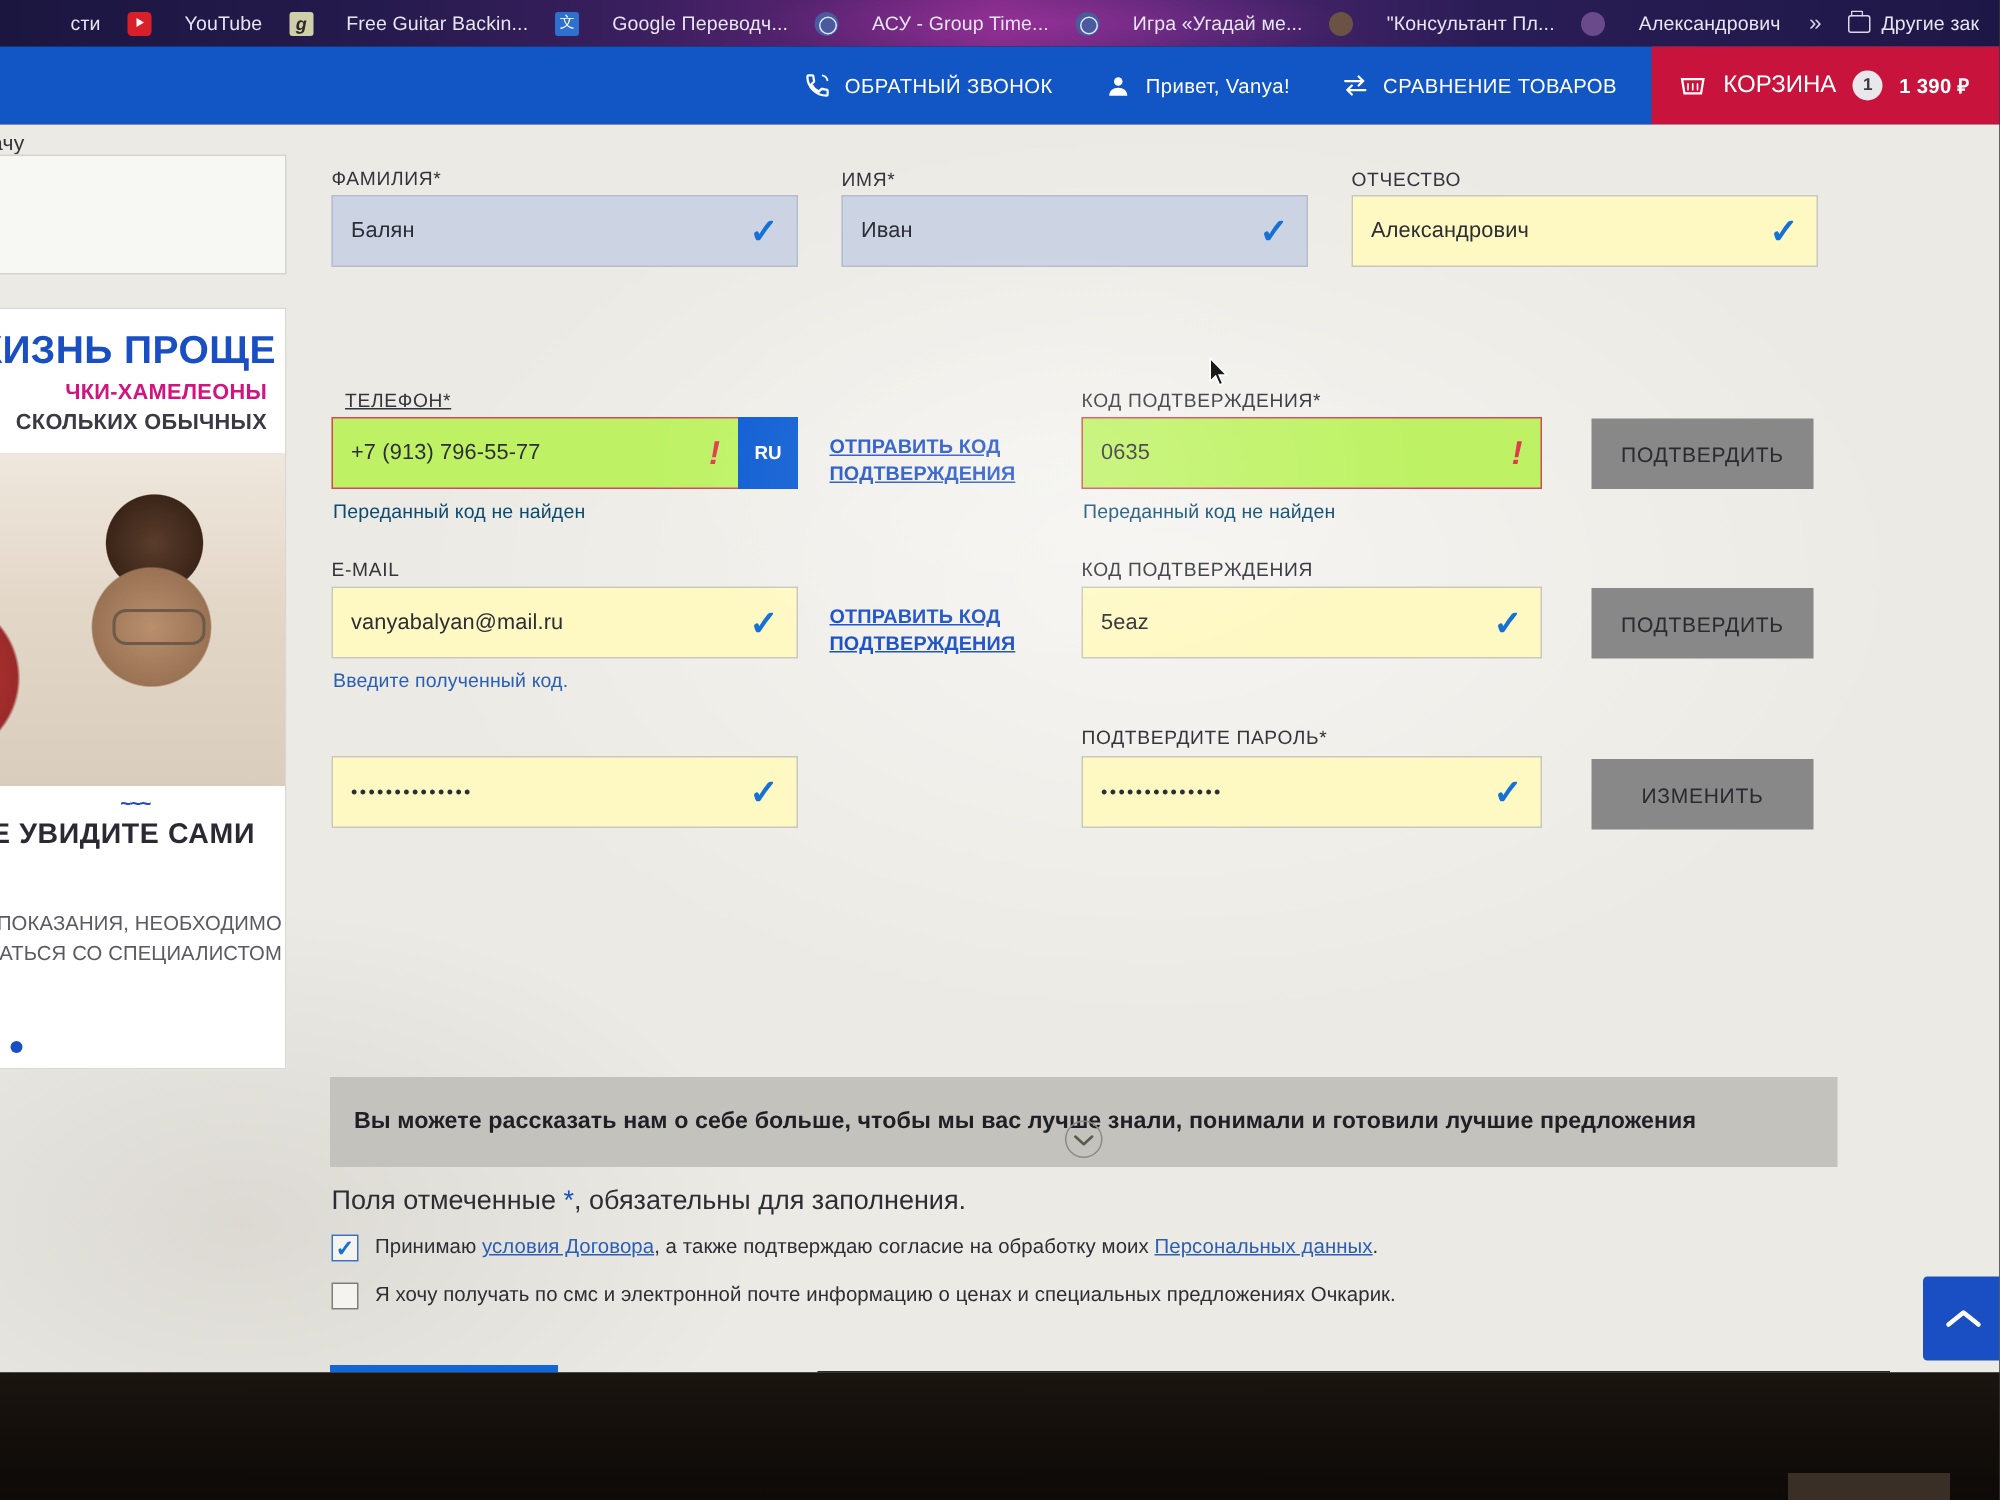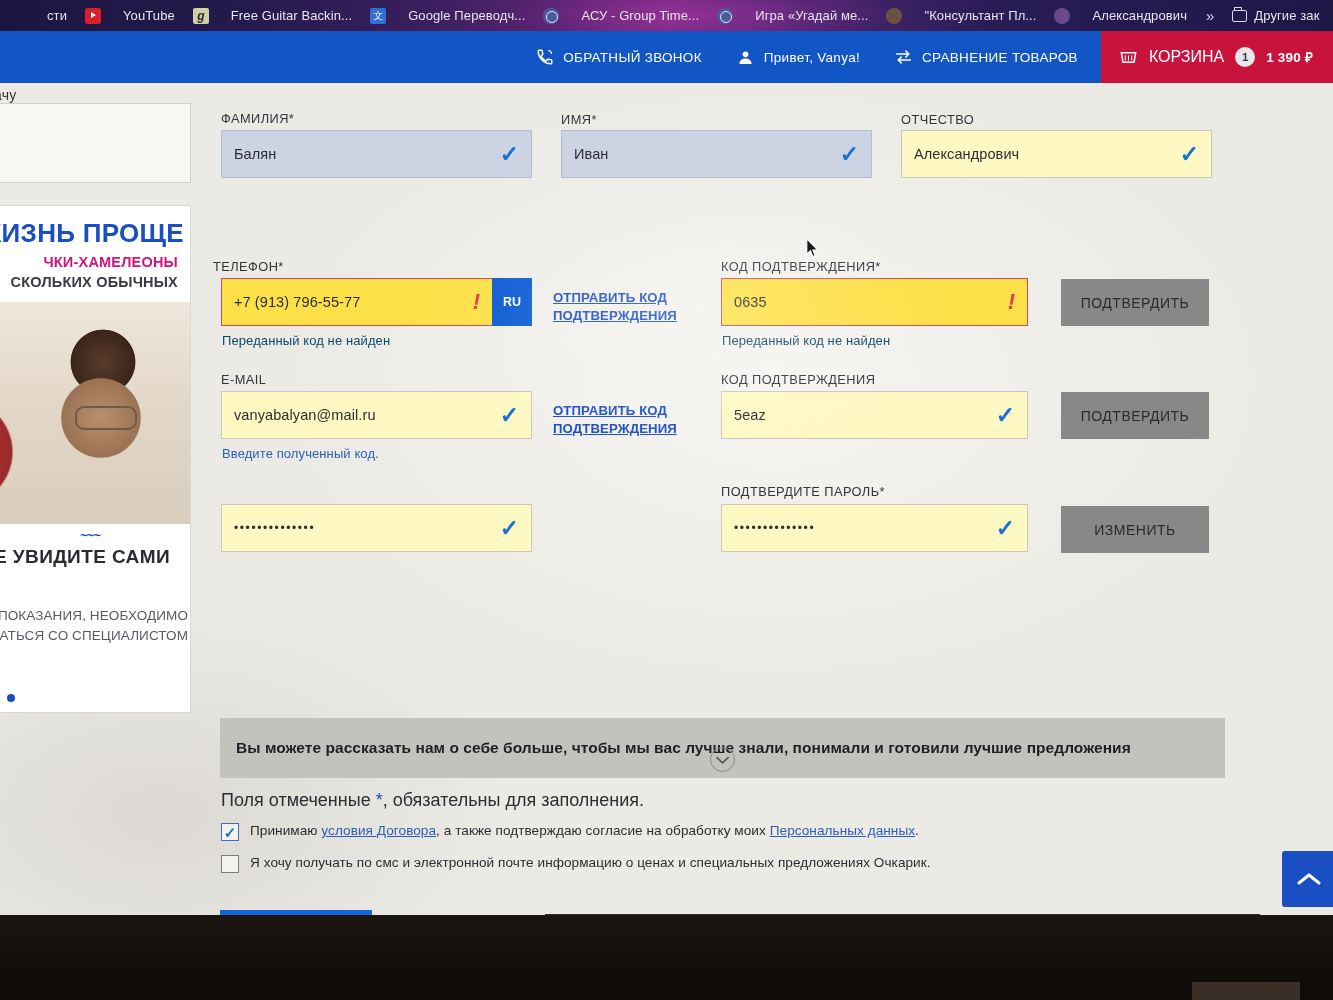--- a/index.html
+++ b/index.html
@@ -192,21 +192,21 @@
     color: #34343c; text-transform: uppercase;
   }
   .input-box {
     position: absolute;
     background: #fef9c3;
     border: 1px solid #c9c7c1;
     display: flex; align-items: center;
     padding: 0 12px;
   }
   .input-box.autofill { background: #ccd4e4; border-color: #b4bcd0; }
-  .input-box.error { border: 1.6px solid #d4485c; background: #fde047; }
+  .input-box.error { border: 1.6px solid #d4485c; background: #bef264; }
   .input-val {
     font-size: 14.5px; color: #2d2d34; flex: 1;
     letter-spacing: .1px; white-space: nowrap; overflow: hidden;
   }
   .input-val.dots { font-size: 12px; letter-spacing: 1.6px; color:#2d2d34; }
   .check-ok {
     color: #1671d6; font-size: 23px; line-height: 1; font-weight: bold;
     margin-left: 6px;
   }
   .bang {
@@ -446,21 +446,21 @@
         <span class="input-val">Иван</span>
         <span class="check-ok">✓</span>
       </div>
 
       <div class="field-label" style="left:901px; top:29px;">ОТЧЕСТВО</div>
       <div class="input-box" style="left:901px; top:47px; width:311px; height:48px;">
         <span class="input-val">Александрович</span>
         <span class="check-ok">✓</span>
       </div>
 
-      <div class="field-label" style="left:213px; top:176px;">ТЕЛЕФОН*</div>
+      <div class="field-label" style="left:230px; top:176px;text-decoration:underline;">ТЕЛЕФОН*</div>
       <div class="input-box error" style="left:221px; top:195px; width:272px; height:48px;">
         <span class="input-val">+7 (913) 796-55-77</span>
         <span class="bang">!</span>
         <span class="ru-badge">RU</span>
       </div>
       <div class="hint-err" style="left:222px; top:250px;">Переданный код не найден</div>
       <div class="link-send" style="left:553px; top:206px;">ОТПРАВИТЬ КОД ПОДТВЕРЖДЕНИЯ</div>
 
       <div class="field-label" style="left:721px; top:176px;">КОД ПОДТВЕРЖДЕНИЯ*</div>
       <div class="input-box error" style="left:721px; top:195px; width:307px; height:48px;">

